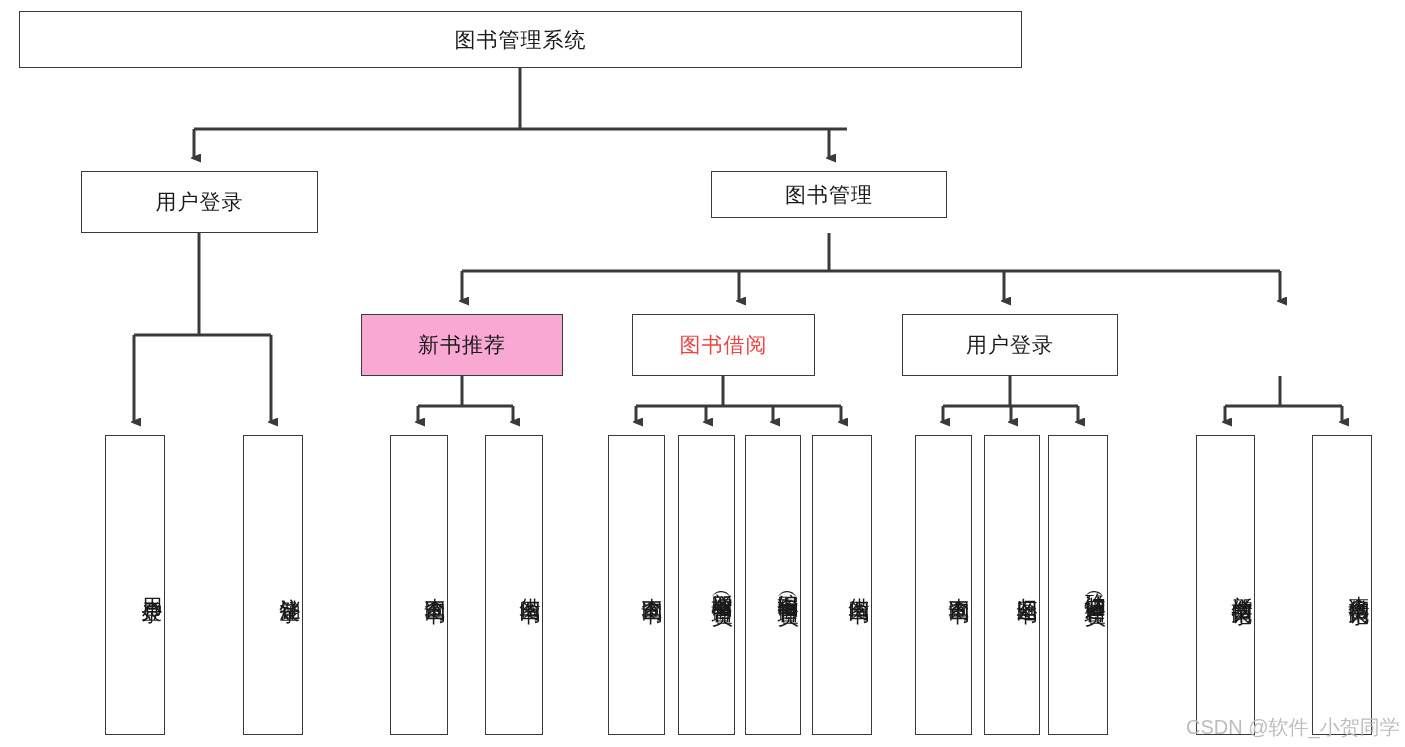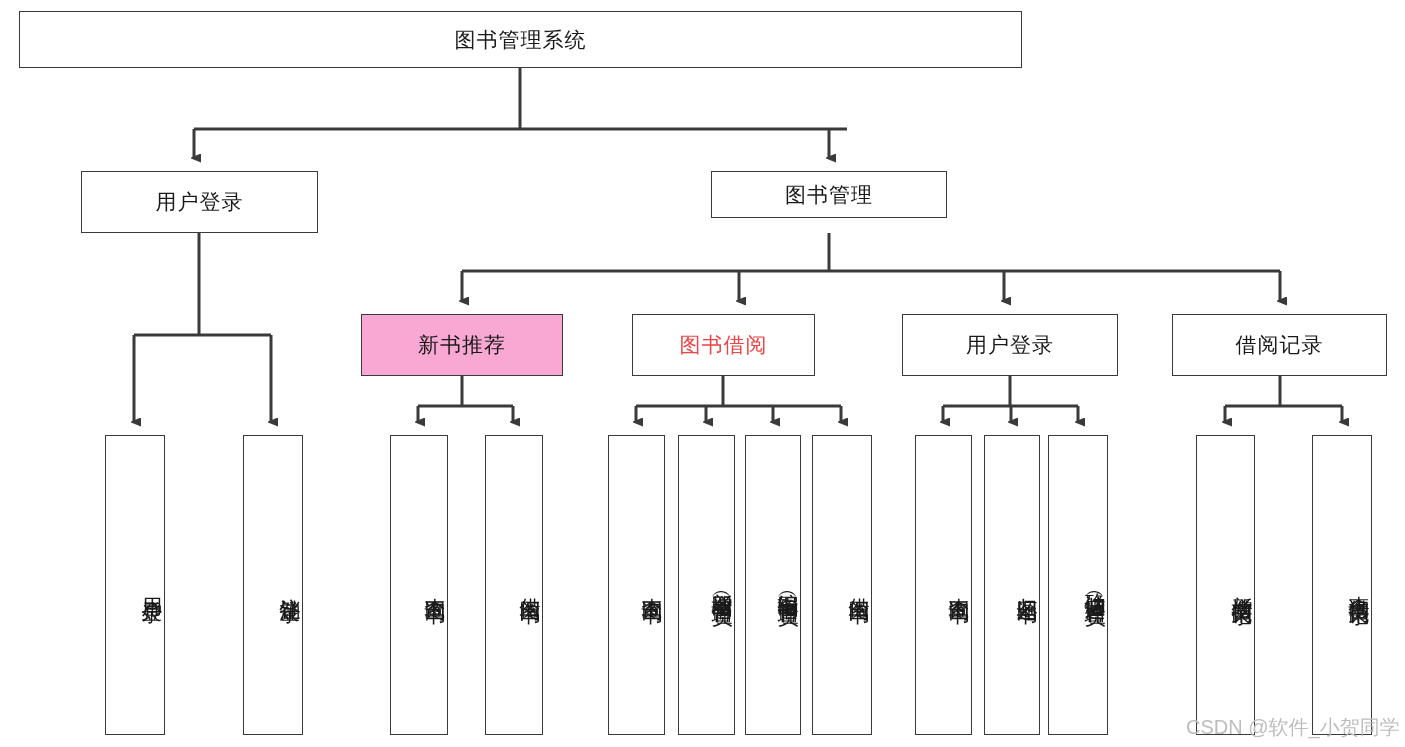--- a/index.html
+++ b/index.html
@@ -134,23 +134,20 @@
 
   <div class="node horiz" style="left: 361px; top: 314px; width: 202px; height: 62px; border-color: rgb(58, 58, 58); background: #f9a8d4; color: rgb(26, 26, 26);">
     <span class="label">新书推荐</span>
   </div>
   <div class="node horiz" style="left: 632px; top: 314px; width: 183px; height: 62px; border-color: rgb(58, 58, 58); background: rgb(255, 255, 255); color: #ef4444;">
     <span class="label">图书借阅</span>
   </div>
   <div class="node horiz" style="left: 902px; top: 314px; width: 216px; height: 62px; border-color: rgb(58, 58, 58); background: rgb(255, 255, 255); color: rgb(26, 26, 26);">
     <span class="label">用户登录</span>
   </div>
-  <div class="node horiz" style="left: 1172px; top: 314px; width: 215px; height: 62px; border-color: rgb(58, 58, 58); background: rgb(255, 255, 255); color: rgb(26, 26, 26);">
-    <span class="label">借阅记录</span>
-  </div>
 
   <div class="node vert" style="left: 105px; top: 435px; width: 60px; height: 300px; border-color: rgb(58, 58, 58); background: rgb(255, 255, 255); color: rgb(26, 26, 26);">
     <span class="label">用户登录</span>
   </div>
   <div class="node vert" style="left: 243px; top: 435px; width: 60px; height: 300px; border-color: rgb(58, 58, 58); background: rgb(255, 255, 255); color: rgb(26, 26, 26);">
     <span class="label">注销登录</span>
   </div>
   <div class="node vert" style="left: 390px; top: 435px; width: 58px; height: 300px; border-color: rgb(58, 58, 58); background: rgb(255, 255, 255); color: rgb(26, 26, 26);">
     <span class="label">查询图书</span>
   </div>

